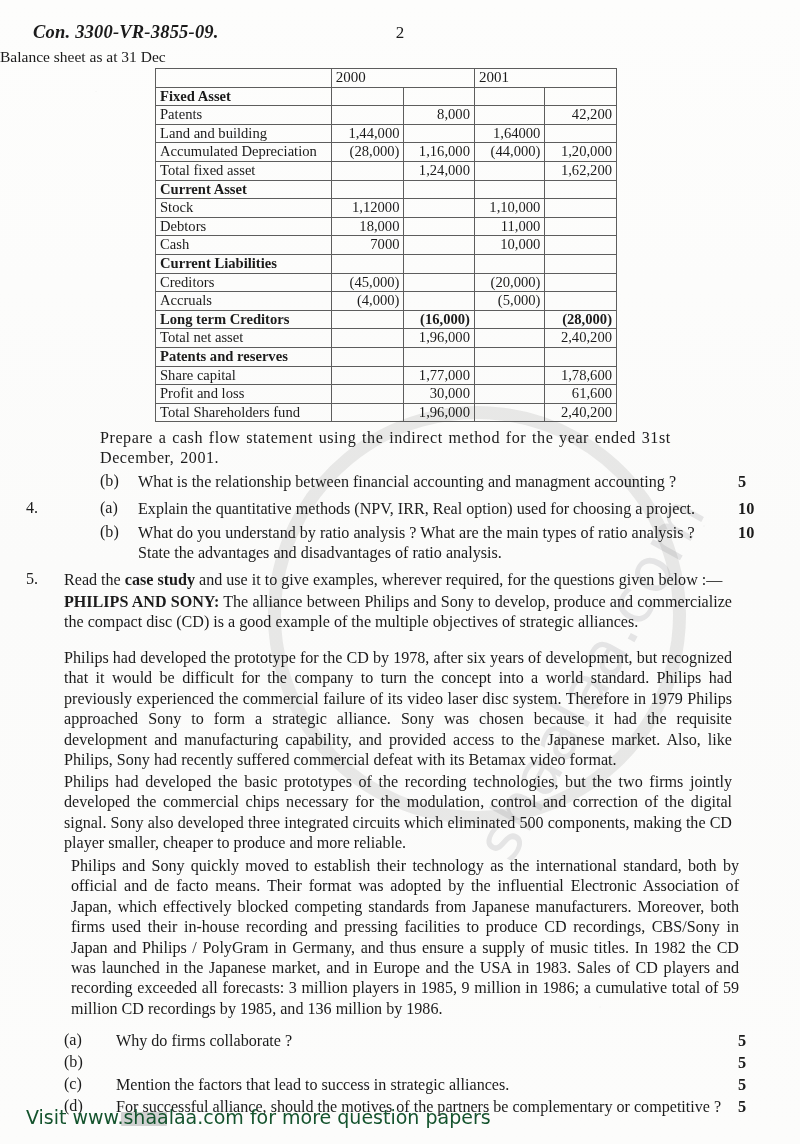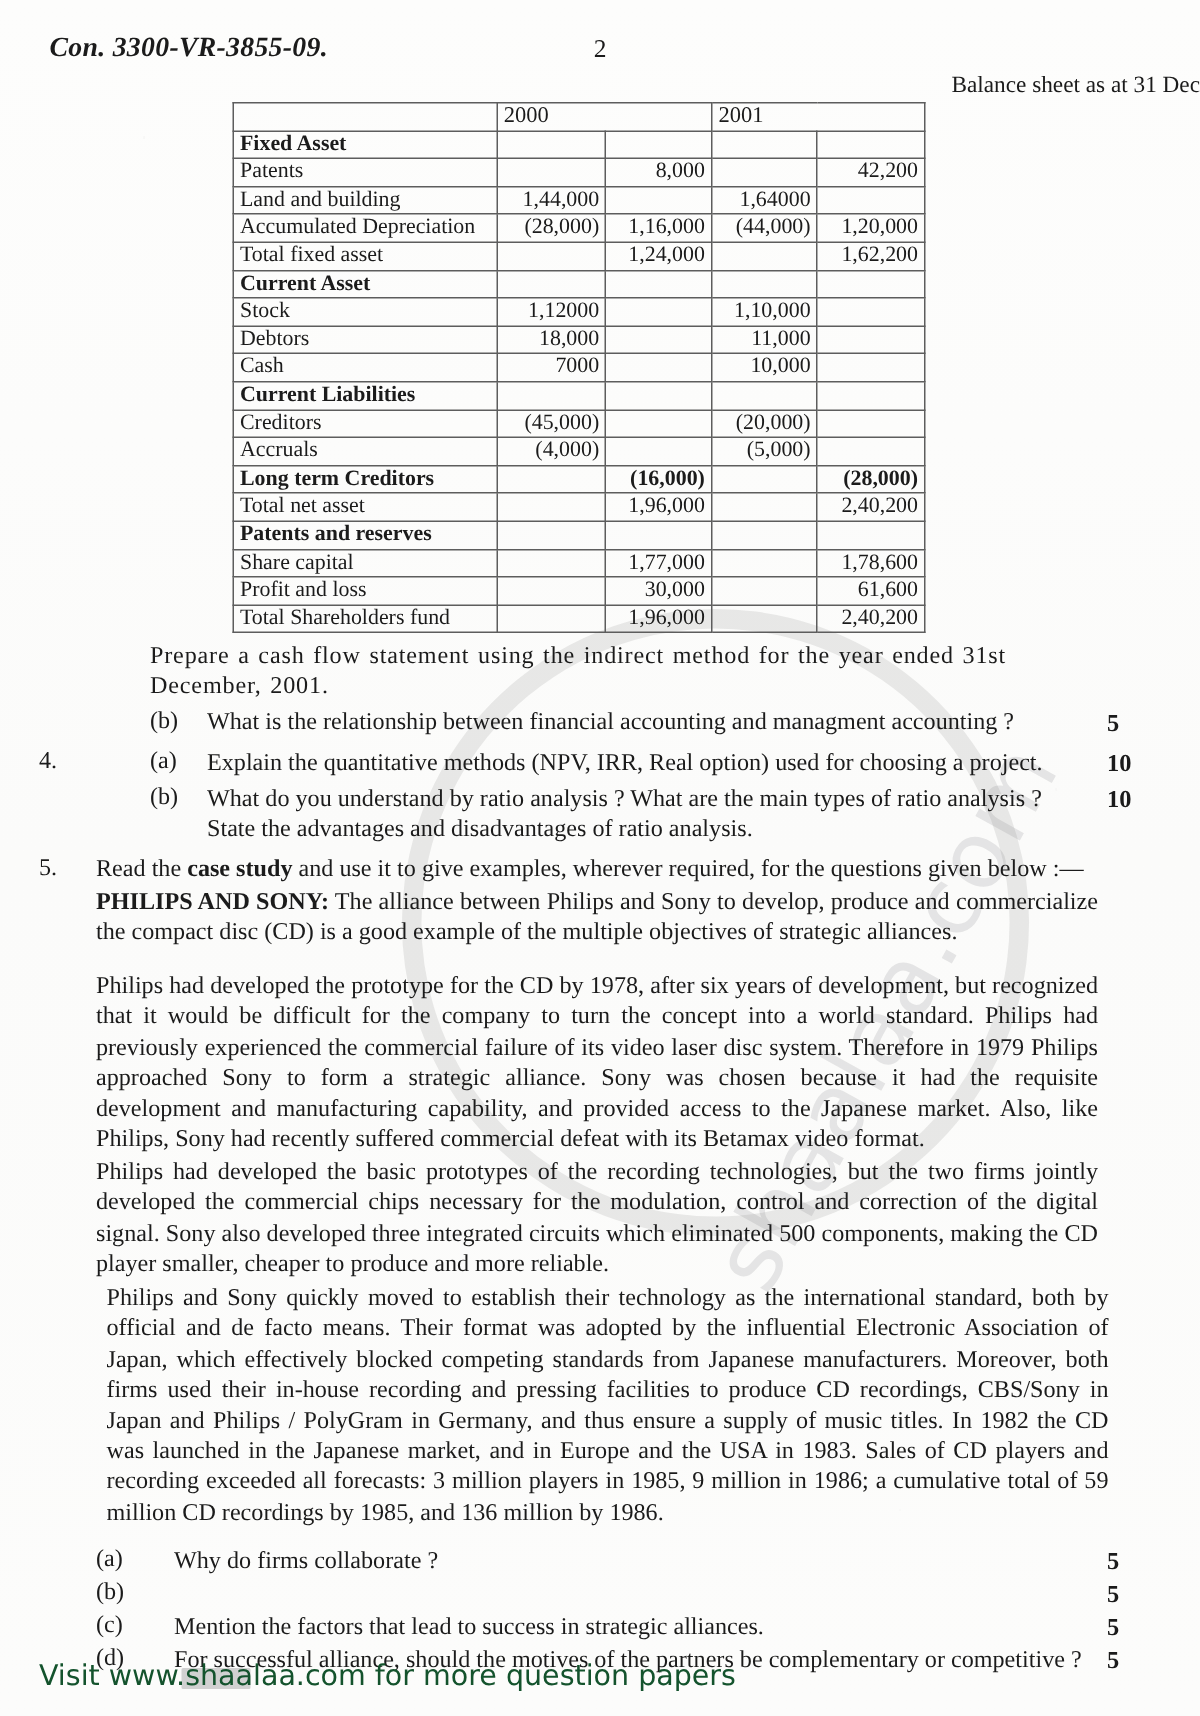--- a/index.html
+++ b/index.html
@@ -53,21 +53,21 @@
     font-weight:bold;font-size:18.5px;letter-spacing:.2px;font-style:italic;
   }
   .page-no{
     position:absolute;left:0;top:1px;width:800px;text-align:center;
     font-size:17px;
   }
 
   
   .tbl-caption{
     position:absolute;left:0;top:48px;width:800px;
-    text-align:right;font-size:15.5px;z-index:3;
+    text-align:left;font-size:15.5px;z-index:3;
   }
   table.balance{
     position:absolute;left:155px;top:68px;
     width:462px;
     border-collapse:collapse;
     font-size:14.6px;
     z-index:3;
     background:transparent;
   }
   table.balance td{

